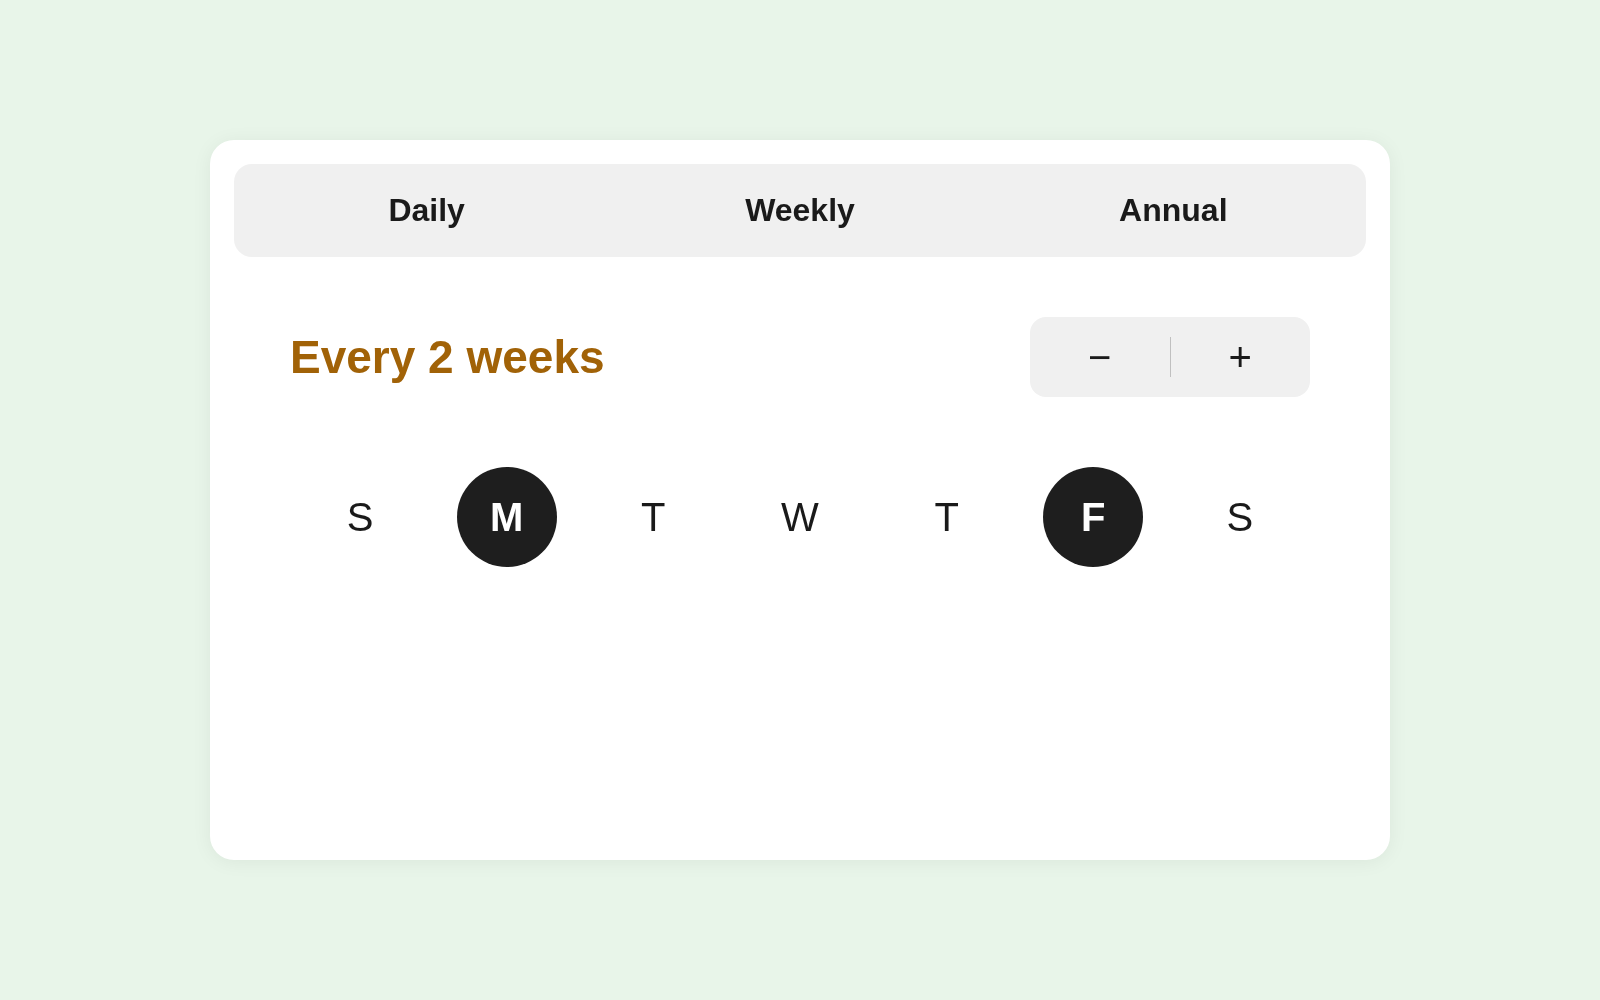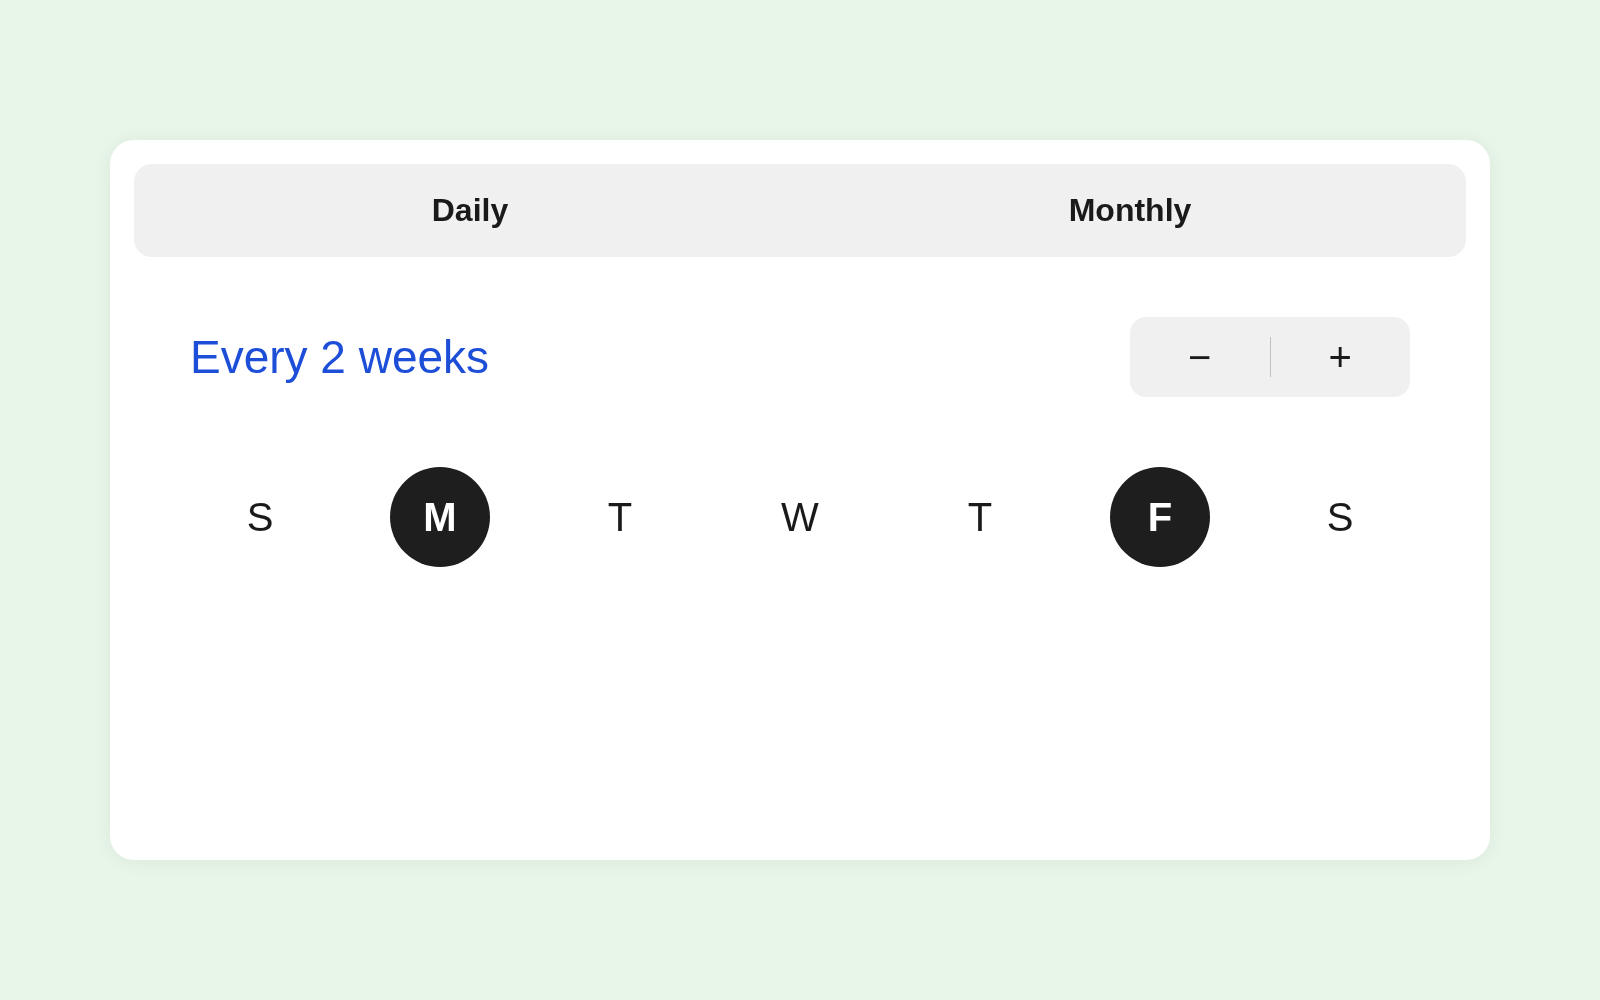--- a/index.html
+++ b/index.html
@@ -14,21 +14,21 @@
       background-color: #e8f5e9;
       display: flex;
       align-items: center;
       justify-content: center;
       font-family: -apple-system, BlinkMacSystemFont, 'Helvetica Neue', Arial, sans-serif;
     }
 
     .card {
       background: #ffffff;
       border-radius: 24px;
-      width: 1380px;
+      width: 1180px;
       min-height: 720px;
       padding: 0 0 60px 0;
       box-shadow: 0 2px 20px rgba(0,0,0,0.06);
       display: flex;
       flex-direction: column;
     }
 
     
     .tab-bar {
       background: #f0f0f0;
@@ -66,22 +66,22 @@
     
     .frequency-row {
       display: flex;
       align-items: center;
       justify-content: space-between;
       margin-bottom: 70px;
     }
 
     .frequency-label {
       font-size: 46px;
-      font-weight: 400;
-      color: #1d4ed8;
+      font-weight: 700;
+      color: #a16207;
     }
 
     .stepper {
       background: #f0f0f0;
       border-radius: 16px;
       display: flex;
       align-items: center;
       height: 80px;
       width: 280px;
       overflow: hidden;
@@ -145,21 +145,22 @@
       font-weight: 500;
       color: #1a1a1a;
     }
   </style>
 </head>
 <body>
 
 <div class="card">
   <div class="tab-bar">
     <button class="tab">Daily</button>
-    <button class="tab">Monthly</button>
+    <button class="tab">Weekly</button>
+    <button class="tab">Annual</button>
   </div>
 
   <div class="content">
     <div class="frequency-row">
       <span class="frequency-label">Every 2 weeks</span>
       <div class="stepper">
         <button class="stepper-btn">−</button>
         <div class="stepper-divider"></div>
         <button class="stepper-btn">+</button>
       </div>

